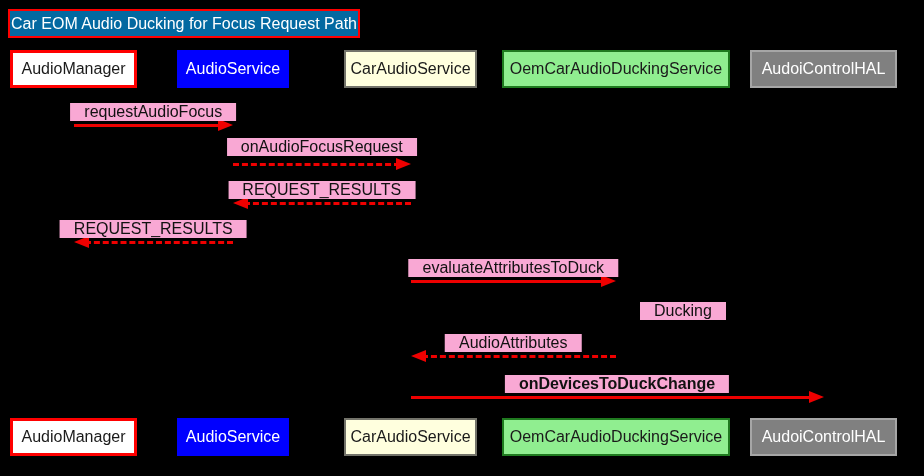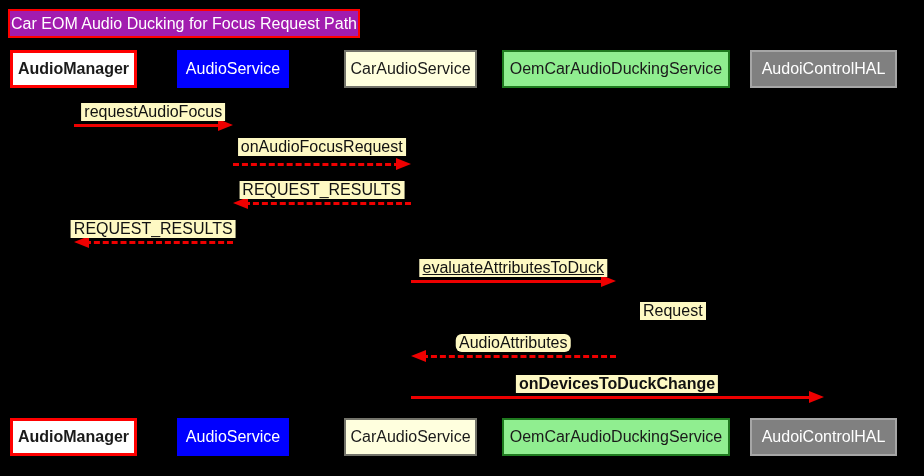--- a/index.html
+++ b/index.html
@@ -23,41 +23,41 @@
   }
   .participant {
     position: absolute;
     height: 38px;
     display: flex; align-items: center; justify-content: center;
     border: 2px solid;
     box-sizing: border-box;
     font-size: 16px;
     white-space: nowrap;
   }
-  .participant.red-border { border-width: 3px; font-weight: bold; }
+  .participant.red-border { border-width: 3px; }
   .msg-line { position: absolute; height: 0; }
   .msg-line.solid { border-top: 3px solid; }
   .msg-line.dashed { border-top: 3px dashed; }
   .arrow-head { position: absolute; width: 0; height: 0; }
   .msg-label {
     position: absolute;
-    background: #fef9c3;
+    background: #f9a8d4;
     color: #111;
     font-size: 16px;
     line-height: 18px;
-    padding: 0 3px;
+    padding: 0 14px;
     white-space: nowrap;
   }
   .msg-label.centered { transform: translateX(-50%); }
 </style>
 </head>
 <body>
 
 <div id="canvas">
-  <div class="title-box" style="background: #a21caf; border-color: rgb(255, 0, 0); color: rgb(255, 255, 255);">Car EOM Audio Ducking for Focus Request Path</div>
+  <div class="title-box" style="background: #0369a1; border-color: rgb(255, 0, 0); color: rgb(255, 255, 255);">Car EOM Audio Ducking for Focus Request Path</div>
   <div id="participants-top">
       <div class="participant red-border" style="left: 10px; top: 50px; width: 127px; background: rgb(255, 255, 255); border-color: rgb(255, 0, 0); color: rgb(26, 26, 26);">AudioManager</div>
       <div class="participant" style="left: 177px; top: 50px; width: 112px; background: rgb(0, 0, 255); border-color: rgb(0, 0, 255); color: rgb(255, 255, 255);">AudioService</div>
       <div class="participant" style="left: 344px; top: 50px; width: 133px; background: rgb(255, 255, 222); border-color: rgb(115, 115, 106); color: rgb(26, 26, 26);">CarAudioService</div>
       <div class="participant" style="left: 502px; top: 50px; width: 228px; background: rgb(144, 238, 144); border-color: rgb(31, 122, 31); color: rgb(26, 26, 26);">OemCarAudioDuckingService</div>
       <div class="participant" style="left: 750px; top: 50px; width: 147px; background: rgb(128, 128, 128); border-color: rgb(166, 166, 166); color: rgb(255, 255, 255);">AudoiControlHAL</div>
     </div>
   <div id="messages">
       <div class="msg-line solid" style="left: 73.5px; width: 148.5px; top: 124px; border-top-color: rgb(238, 0, 0);"></div>
       <div class="arrow-head" style="top: 119px; border-top: 6px solid transparent; border-bottom: 6px solid transparent; left: 218px; border-left: 15px solid rgb(238, 0, 0);"></div>
@@ -66,25 +66,25 @@
       <div class="arrow-head" style="top: 158px; border-top: 6px solid transparent; border-bottom: 6px solid transparent; left: 395.5px; border-left: 15px solid rgb(238, 0, 0);"></div>
       <div class="msg-label centered" style="left: 321.75px; top: 138px;">onAudioFocusRequest</div>
       <div class="msg-line dashed" style="left: 244px; width: 166.5px; top: 202px; border-top-color: rgb(238, 0, 0);"></div>
       <div class="arrow-head" style="top: 197px; border-top: 6px solid transparent; border-bottom: 6px solid transparent; left: 233px; border-right: 15px solid rgb(238, 0, 0);"></div>
       <div class="msg-label centered" style="left: 321.75px; top: 181px;">REQUEST_RESULTS</div>
       <div class="msg-line dashed" style="left: 84.5px; width: 148.5px; top: 241px; border-top-color: rgb(238, 0, 0);"></div>
       <div class="arrow-head" style="top: 236px; border-top: 6px solid transparent; border-bottom: 6px solid transparent; left: 73.5px; border-right: 15px solid rgb(238, 0, 0);"></div>
       <div class="msg-label centered" style="left: 153.25px; top: 220px;">REQUEST_RESULTS</div>
       <div class="msg-line solid" style="left: 410.5px; width: 194.5px; top: 280px; border-top-color: rgb(238, 0, 0);"></div>
       <div class="arrow-head" style="top: 275px; border-top: 6px solid transparent; border-bottom: 6px solid transparent; left: 601px; border-left: 15px solid rgb(238, 0, 0);"></div>
-      <div class="msg-label centered" style="left: 513.25px; top: 259px; text-decoration: underline;">evaluateAttributesToDuck</div>
-      <div class="msg-label" style="left: 640px; top: 302px;">Request</div>
+      <div class="msg-label centered" style="left: 513.25px; top: 259px;">evaluateAttributesToDuck</div>
+      <div class="msg-label" style="left: 640px; top: 302px;">Ducking</div>
       <div class="msg-line dashed" style="left: 421.5px; width: 194.5px; top: 355px; border-top-color: rgb(238, 0, 0);"></div>
       <div class="arrow-head" style="top: 350px; border-top: 6px solid transparent; border-bottom: 6px solid transparent; left: 410.5px; border-right: 15px solid rgb(238, 0, 0);"></div>
-      <div class="msg-label centered" style="left: 513.25px; top: 334px; border-radius: 6px;">AudioAttributes</div>
+      <div class="msg-label centered" style="left: 513.25px; top: 334px;">AudioAttributes</div>
       <div class="msg-line solid" style="left: 410.5px; width: 402px; top: 396px; border-top-color: rgb(238, 0, 0);"></div>
       <div class="arrow-head" style="top: 391px; border-top: 6px solid transparent; border-bottom: 6px solid transparent; left: 808.5px; border-left: 15px solid rgb(238, 0, 0);"></div>
       <div class="msg-label centered" style="left: 617px; top: 375px; font-weight: bold;">onDevicesToDuckChange</div>
     </div>
   <div id="participants-bottom">
       <div class="participant red-border" style="left: 10px; top: 418px; width: 127px; background: rgb(255, 255, 255); border-color: rgb(255, 0, 0); color: rgb(26, 26, 26);">AudioManager</div>
       <div class="participant" style="left: 177px; top: 418px; width: 112px; background: rgb(0, 0, 255); border-color: rgb(0, 0, 255); color: rgb(255, 255, 255);">AudioService</div>
       <div class="participant" style="left: 344px; top: 418px; width: 133px; background: rgb(255, 255, 222); border-color: rgb(115, 115, 106); color: rgb(26, 26, 26);">CarAudioService</div>
       <div class="participant" style="left: 502px; top: 418px; width: 228px; background: rgb(144, 238, 144); border-color: rgb(31, 122, 31); color: rgb(26, 26, 26);">OemCarAudioDuckingService</div>
       <div class="participant" style="left: 750px; top: 418px; width: 147px; background: rgb(128, 128, 128); border-color: rgb(166, 166, 166); color: rgb(255, 255, 255);">AudoiControlHAL</div>

